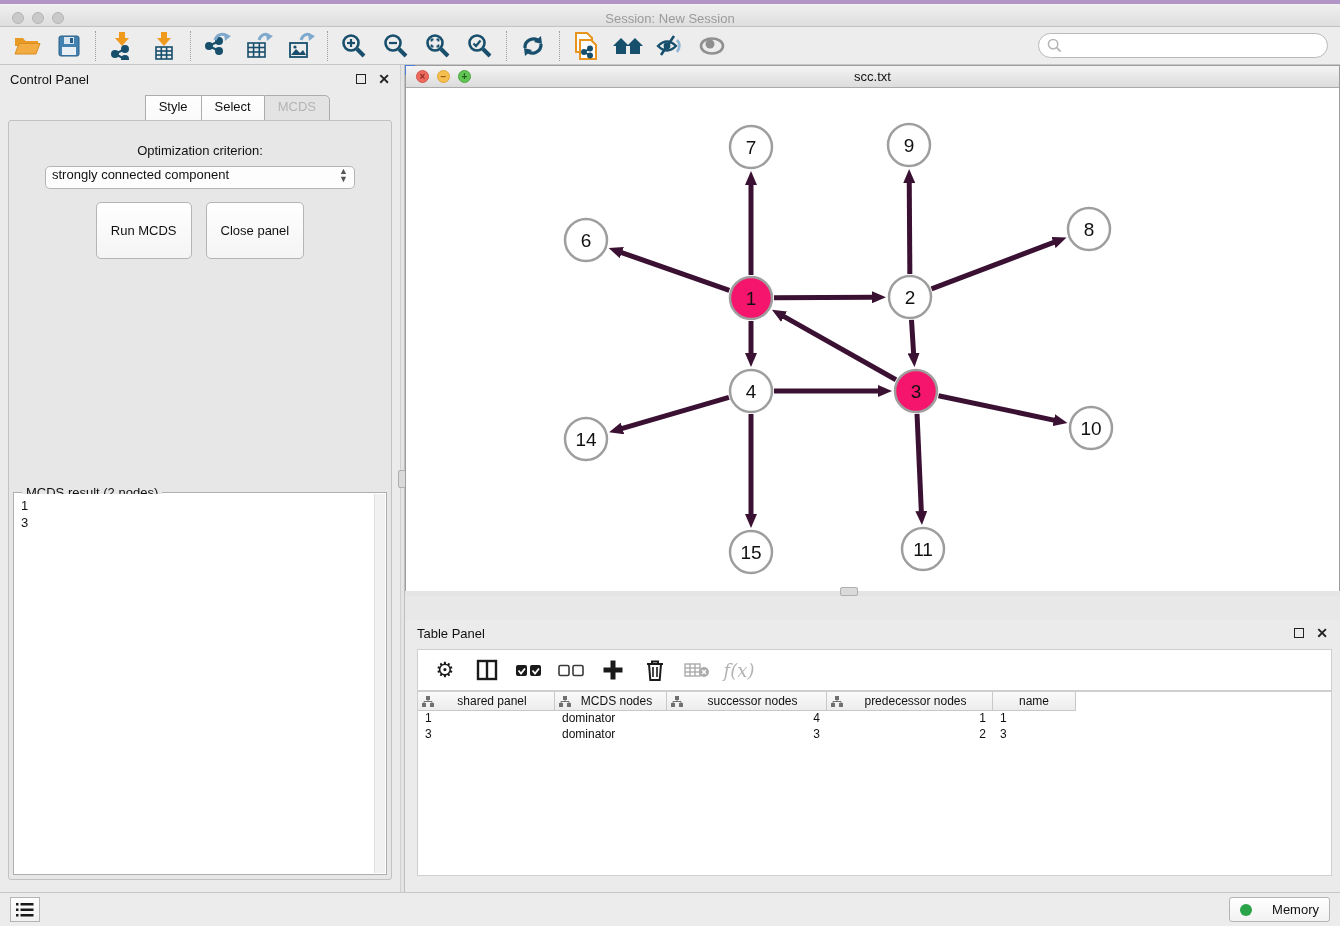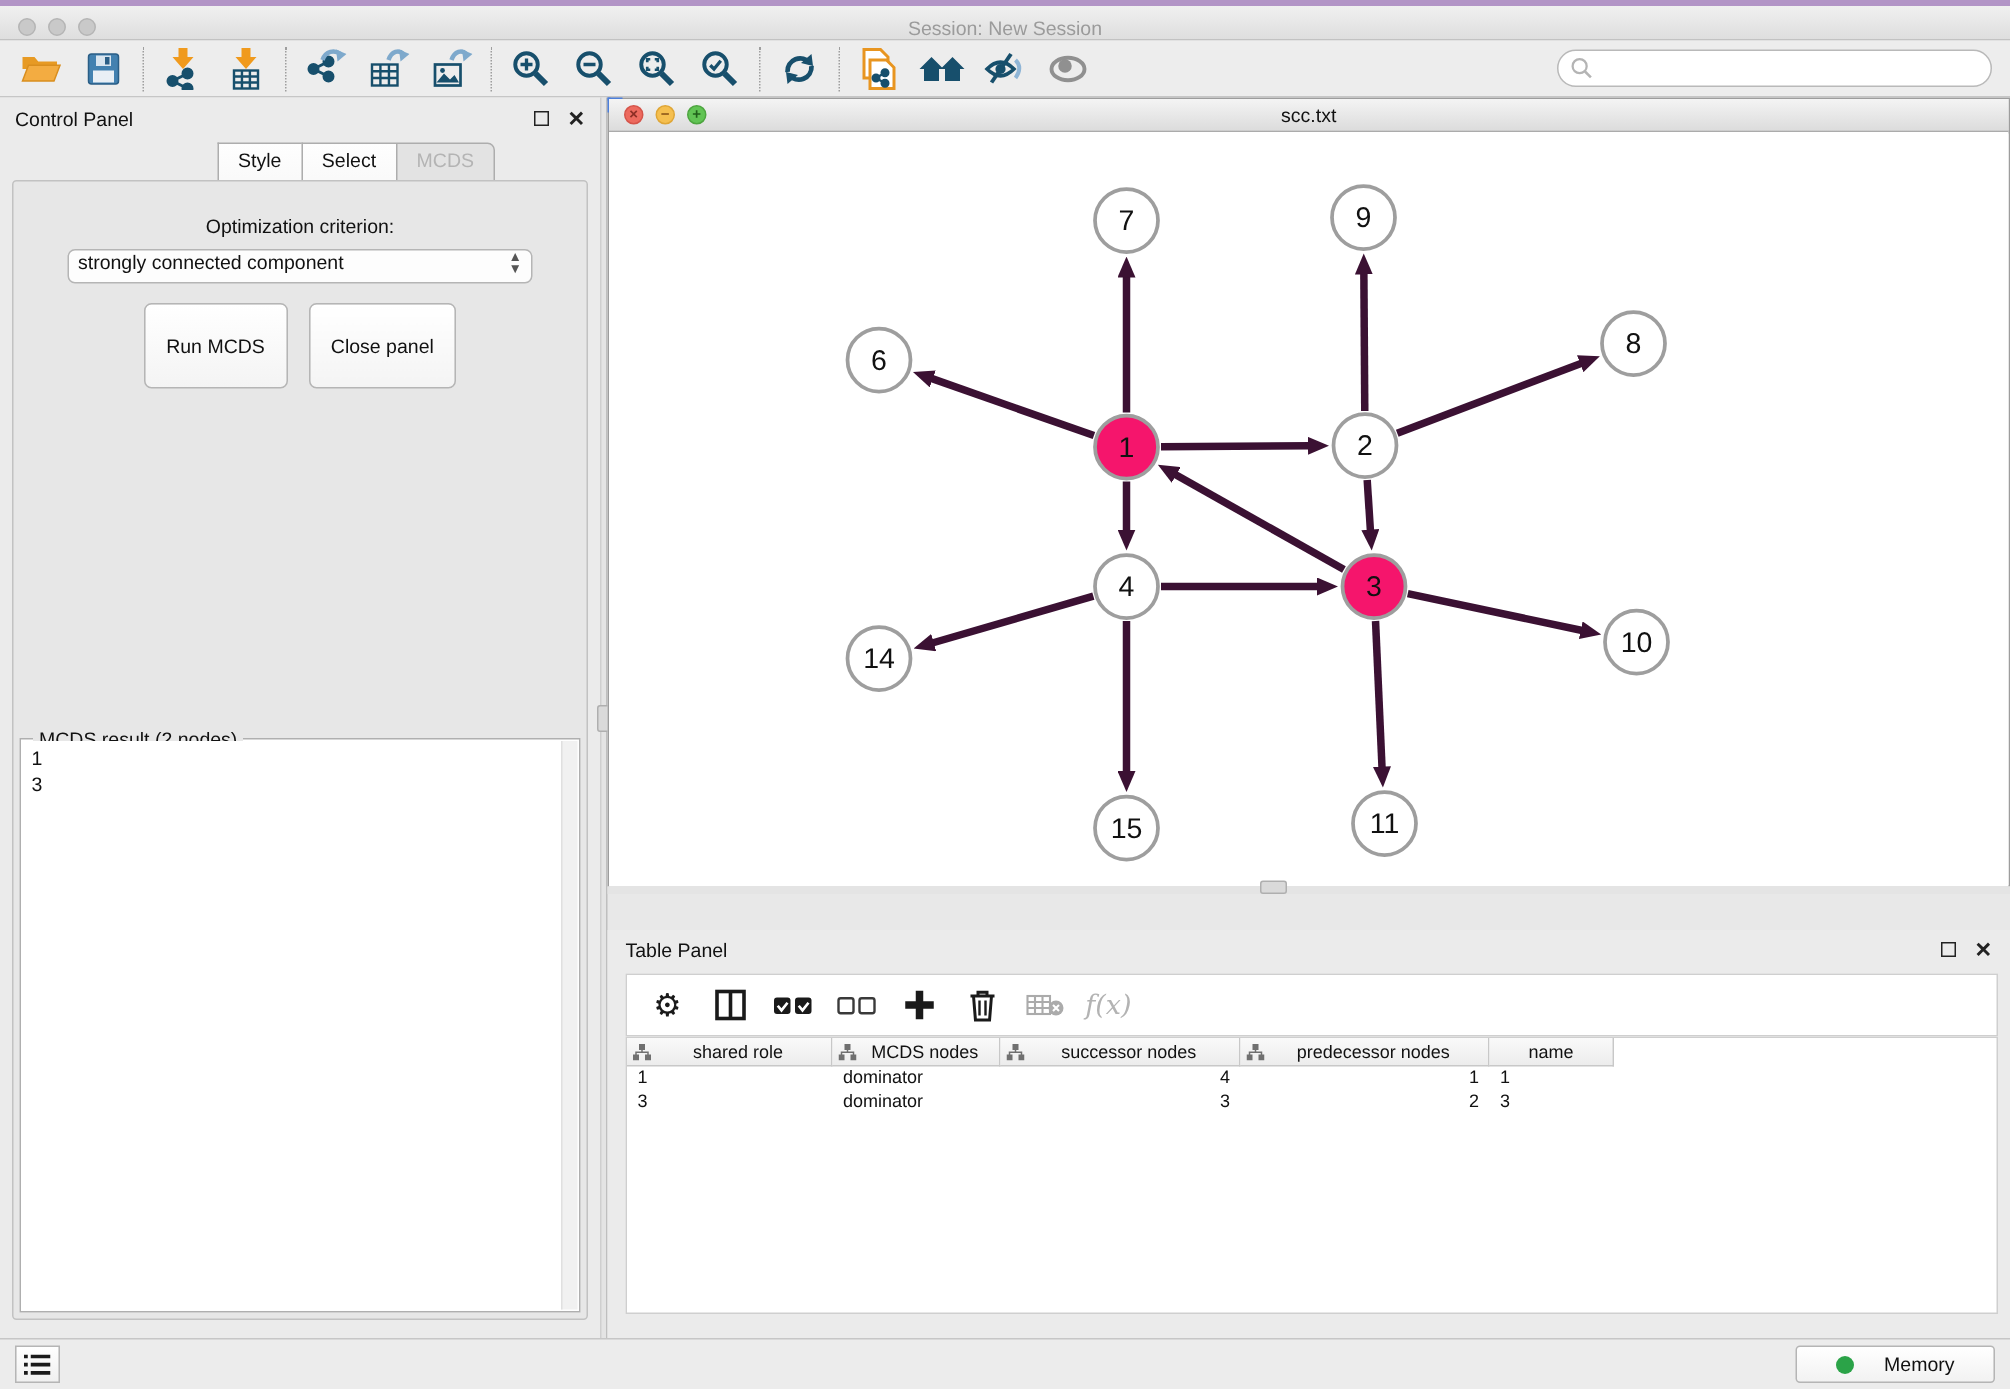--- a/index.html
+++ b/index.html
@@ -88,21 +88,21 @@
     border:1px solid #ADADAD; border-right:none; color:#111; }
   .tp-tab:first-child { border-top-left-radius:5px; border-bottom-left-radius:5px; }
   .tp-tab:last-child  { border-right:1px solid #ADADAD; border-top-right-radius:5px; border-bottom-right-radius:5px; }
   .tp-tab.active { background:#DCDCDC; color:#B0B0B0; }
 
   
   .status-bar { position:absolute; left:0; top:892px; width:1340px; height:34px; background:#ECECEC; border-top:1px solid #C6C6C6; }
   .list-btn { position:absolute; left:10px; top:4px; width:30px; height:25px; background:linear-gradient(#FFF,#F0F0F0);
     border:1px solid #B5B5B5; display:flex; align-items:center; justify-content:center; }
   .memory-btn { position:absolute; right:10px; top:4px; height:25px; background:linear-gradient(#FFF,#F2F2F2);
-    border:1px solid #B5B5B5; border-radius:3px; display:flex; align-items:center; gap:20px; padding:0 26px; font-size:13px; color:#111; }
+    border:1px solid #B5B5B5; border-radius:3px; display:flex; align-items:center; gap:20px; padding:0 10px; font-size:13px; color:#111; }
   .mem-dot { width:12px; height:12px; border-radius:50%; background:#2BA348; }
 </style>
 </head>
 <body>
 
 <div class="mac-titlebar">
   <div class="traffic-dots">
     <div class="dot"></div>
     <div class="dot"></div>
     <div class="dot"></div>
@@ -435,21 +435,21 @@
     <div class="tbl-header" id="tbl-header">
         <div class="th-cell" style="width: 137px;">
           <svg width="12" height="11" viewBox="0 0 12 11">
             <g stroke="#707070" stroke-width="1" fill="#707070">
               <rect x="4.5" y="0.5" width="3" height="3"></rect>
               <rect x="0.5" y="7.5" width="3" height="3"></rect>
               <rect x="8.5" y="7.5" width="3" height="3"></rect>
               <path d="M6 3.5v2 M2 7.5v-2h8v2" fill="none"></path>
             </g>
           </svg>
-          <span class="th-label">shared role</span>
+          <span class="th-label">shared panel</span>
         </div>
         <div class="th-cell" style="width: 112px;">
           <svg width="12" height="11" viewBox="0 0 12 11">
             <g stroke="#707070" stroke-width="1" fill="#707070">
               <rect x="4.5" y="0.5" width="3" height="3"></rect>
               <rect x="0.5" y="7.5" width="3" height="3"></rect>
               <rect x="8.5" y="7.5" width="3" height="3"></rect>
               <path d="M6 3.5v2 M2 7.5v-2h8v2" fill="none"></path>
             </g>
           </svg>

